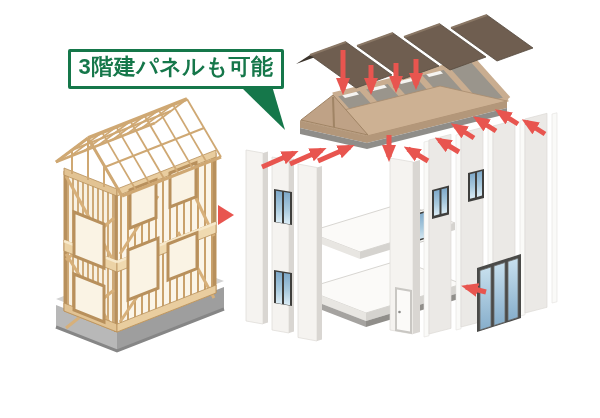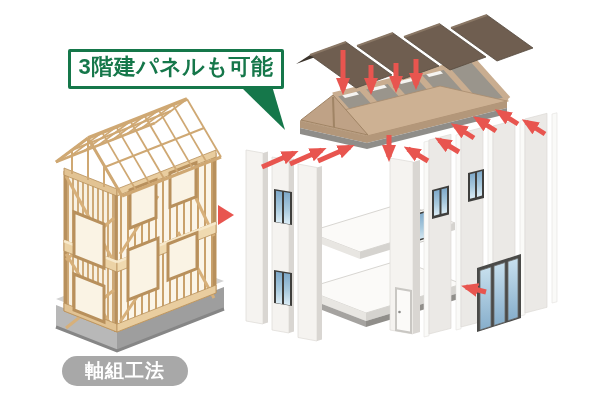--- a/index.html
+++ b/index.html
@@ -279,17 +279,14 @@
       <line x1="545" y1="134" x2="526" y2="122" stroke-width="5" marker-end="url(#ah)"></line>
       <line x1="486" y1="292" x2="466" y2="287" stroke-width="5" marker-end="url(#ah)"></line>
     </g>
   </g>
 </svg>
 
   <div class="callout">
     <span>3階建パネルも可能</span>
   </div>
 
-  <div class="pill left">
-    <span>軸組工法</span>
-  </div>
 
 </div>
 
 </body></html>

